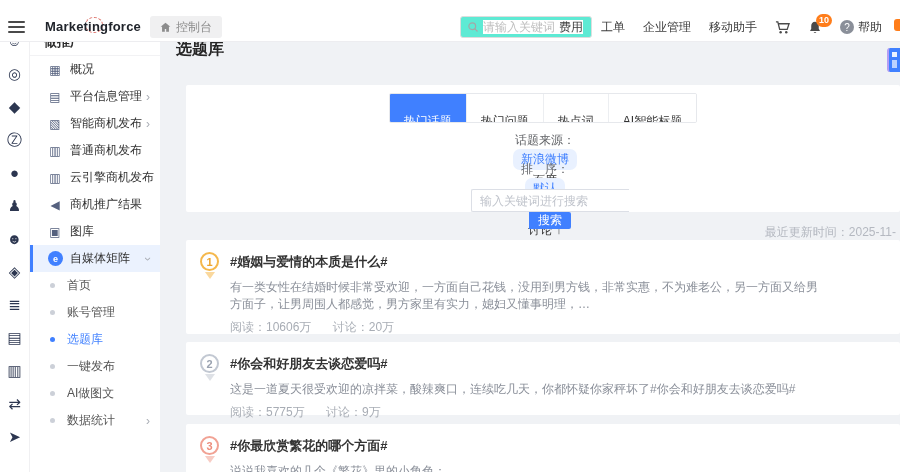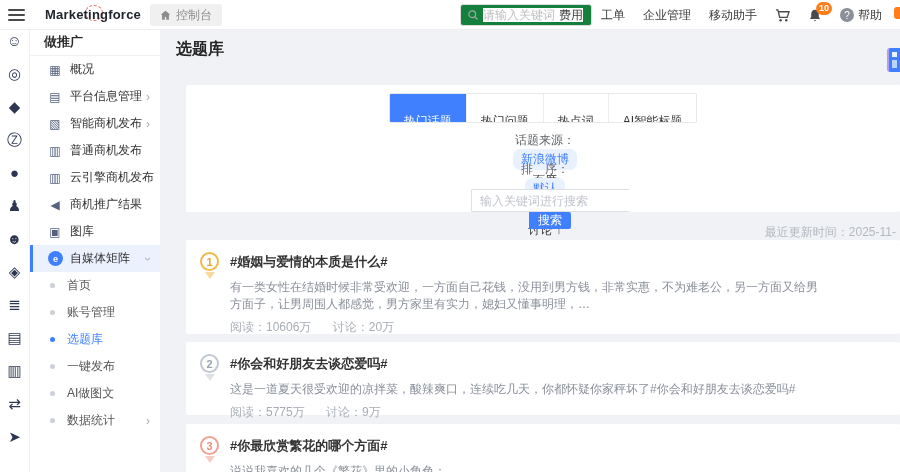--- a/index.html
+++ b/index.html
@@ -1,27 +1,27 @@
 <!DOCTYPE html>
 <html><head>
 <meta charset="utf-8">
 <style>
   * { box-sizing: border-box; margin: 0; padding: 0; }
   html,body { width:900px; height:472px; overflow:hidden; }
   body { font-family:"Liberation Sans","DejaVu Sans",sans-serif; background:#fff; position:relative; font-size:12px; color:#333; }
 
   
-  .topbar { position:absolute; left:0; top:0; width:900px; height:30px; background:#fff; border-bottom:1px solid #ededf0; z-index:5; }
+  .topbar { position:absolute; left:0; top:12px; width:900px; height:30px; background:#fff; border-bottom:1px solid #ededf0; z-index:5; }
   .hamburger { position:absolute; left:8px; top:9px; width:17px; height:12px; cursor:pointer; }
   .hamburger i { display:block; height:2px; background:#4a4a4a; margin-bottom:3px; border-radius:1px; }
   .logo { position:absolute; left:45px; top:7px; font-size:13px; font-weight:bold; color:#20242b; letter-spacing:0.2px; }
   .logo .globe { position:absolute; left:40px; top:-2px; width:18px; height:16px; border:1px dashed #d0392e; border-radius:50%; opacity:.7; }
   .logo span { position:relative; }
   .console-tab { position:absolute; left:150px; top:4px; height:22px; padding:0 10px; background:#f0f0f1; border-radius:3px; display:flex; align-items:center; gap:5px; color:#8c8c8c; cursor:pointer; }
-  .top-search { position:absolute; left:460px; top:4px; width:132px; height:22px; border:1px solid #ddd; border-radius:3px; display:flex; align-items:center; padding:0 6px; gap:4px; background:#15803d; }
+  .top-search { position:absolute; left:460px; top:4px; width:132px; height:22px; border:1px solid #ddd; border-radius:3px; display:flex; align-items:center; padding:0 6px; gap:4px; background:#5eead4; }
   .top-search input { border:none; outline:none; width:100px; font-size:12px; color:#333; font-family:inherit; }
   .top-search input::placeholder { color:#bfbfbf; }
   .top-links { position:absolute; right:18px; top:0; height:30px; display:flex; align-items:center; gap:18px; color:#3c3c3c; }
   .top-links .lnk { cursor:pointer; white-space:nowrap; }
   .bell-wrap { position:relative; cursor:pointer; display:flex; align-items:center; }
   .badge { position:absolute; top:-6px; left:8px; min-width:15px; height:13px; padding:0 3px; background:#ff7d1a; border-radius:7px; color:#fff; font-size:9px; font-style:normal; display:flex; align-items:center; justify-content:center; font-weight:bold; }
   .help { display:flex; align-items:center; gap:4px; cursor:pointer; }
   .qmark { width:14px; height:14px; background:#8a8f99; color:#fff; border-radius:50%; font-size:10px; font-style:normal; display:flex; align-items:center; justify-content:center; }
   .corner-orange { position:absolute; right:-3px; top:7px; width:9px; height:12px; background:#ff7d1a; border-radius:3px; }
 

